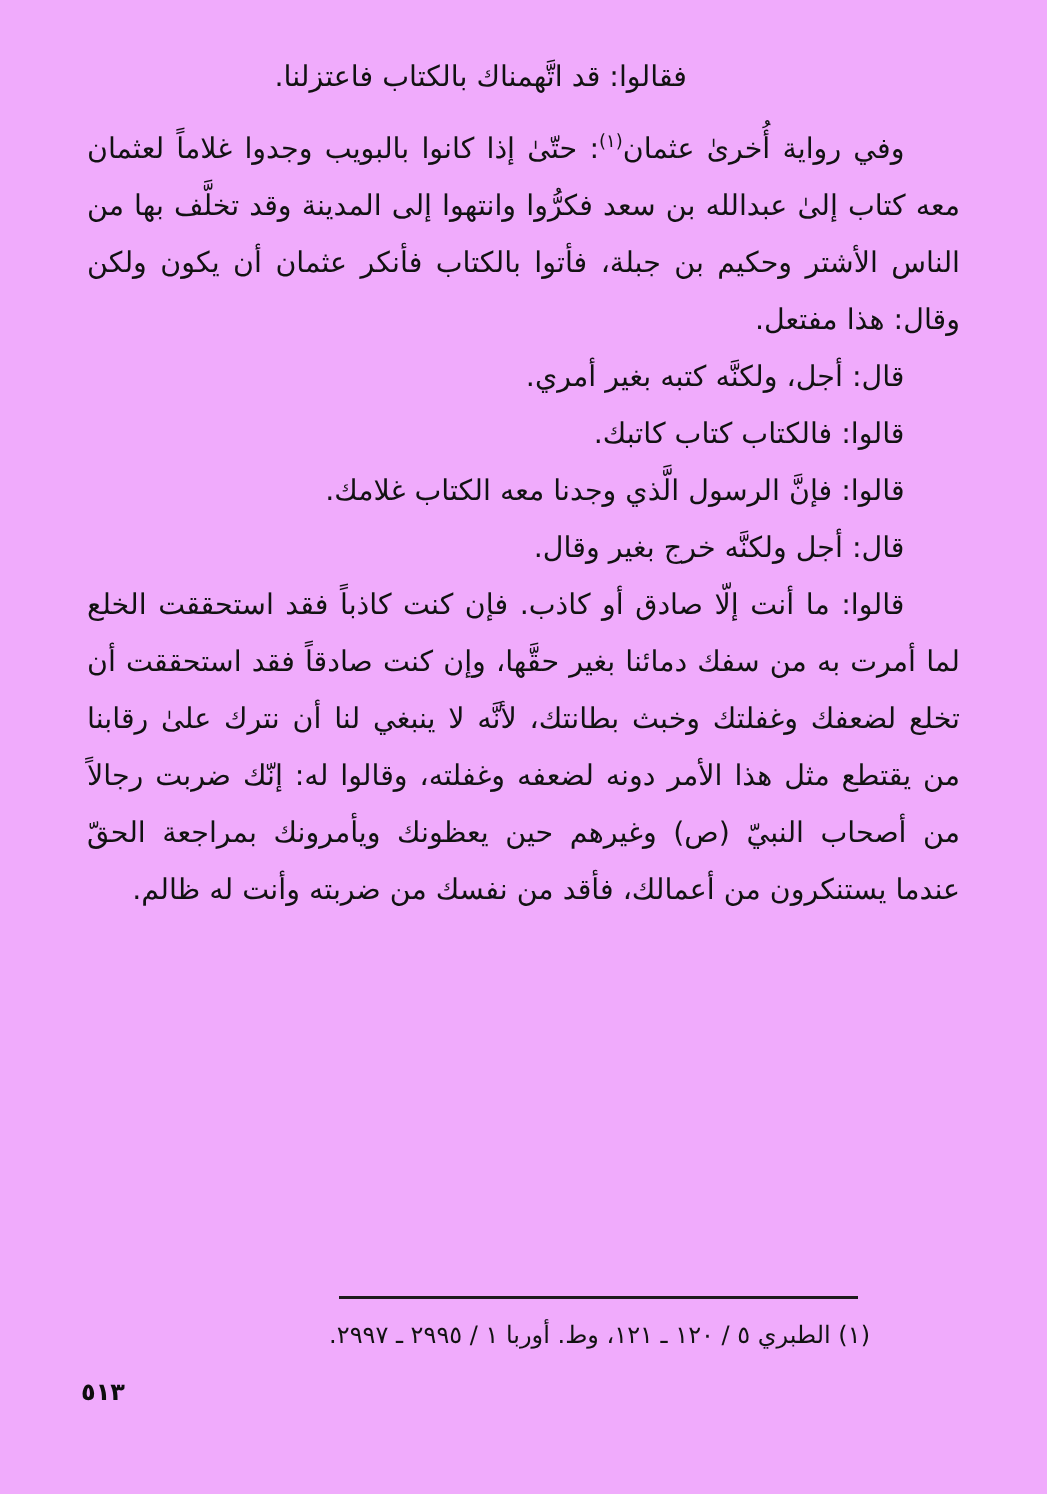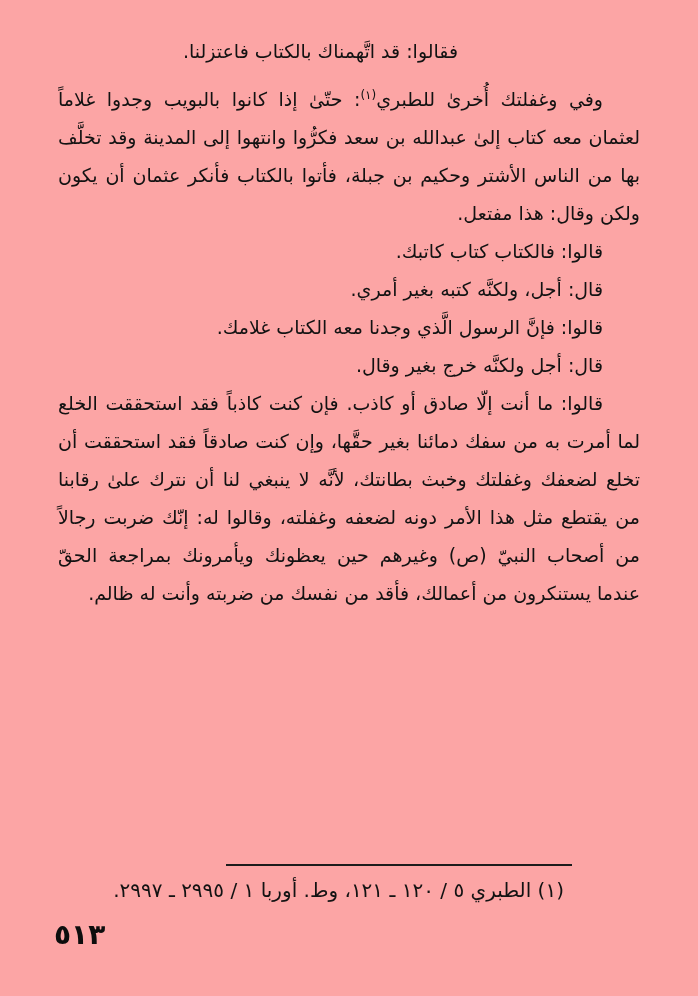--- a/index.html
+++ b/index.html
@@ -5,21 +5,21 @@
   html, body {
     margin: 0;
     padding: 0;
     background: #e8e8e8;
   }
   .page {
     position: relative;
     width: 698px;
     height: 996px;
     margin: 0 auto;
-    background: #fca5a5;
+    background: #f0abfc;
     overflow: hidden;
     font-family: "DejaVu Sans", sans-serif;
     direction: rtl;
   }
   .text-block {
     position: absolute;
     top: 32px;
     right: 58px;
     width: 582px;
     color: #121212;
@@ -50,48 +50,48 @@
     width: 582px;
     direction: rtl;
   }
   .footnote-rule {
     height: 2px;
     width: 346px;
     margin-right: 68px;
     background: #1c1c1c;
   }
   .footnote-text {
-    margin: 12px 76px 0 0;
+    margin: 12px 60px 0 0;
     color: #121212;
-    font-size: 20px;
+    font-size: 16px;
     line-height: 24px;
     text-align: right;
   }
   .page-number {
     position: absolute;
     top: 918px;
     left: 54px;
     color: #0d0d0d;
-    font-size: 28px;
+    font-size: 16px;
     font-weight: bold;
     letter-spacing: 1px;
   }
 </style>
 </head>
 <body>
 
 <div class="page">
 
   <div class="text-block">
     <p class="para deep-indent">فقالوا: قد اتَّهمناك بالكتاب فاعتزلنا.</p>
 
-    <p class="para extra-top"><span>وفي وغفلتك أُخرىٰ للطبري</span><sup class="fn-marker">(١)</sup><span>: حتّىٰ إذا كانوا بالبويب وجدوا غلاماً لعثمان معه كتاب إلىٰ عبدالله بن سعد فكرُّوا وانتهوا إلى المدينة وقد تخلَّف بها من الناس الأشتر وحكيم بن جبلة، فأتوا بالكتاب فأنكر عثمان أن يكون ولكن وقال: هذا مفتعل.</span></p>
+    <p class="para extra-top"><span>وفي رواية أُخرىٰ عثمان</span><sup class="fn-marker">(١)</sup><span>: حتّىٰ إذا كانوا بالبويب وجدوا غلاماً لعثمان معه كتاب إلىٰ عبدالله بن سعد فكرُّوا وانتهوا إلى المدينة وقد تخلَّف بها من الناس الأشتر وحكيم بن جبلة، فأتوا بالكتاب فأنكر عثمان أن يكون ولكن وقال: هذا مفتعل.</span></p>
 
+    <p class="para">قال: أجل، ولكنَّه كتبه بغير أمري.</p>
     <p class="para">قالوا: فالكتاب كتاب كاتبك.</p>
-    <p class="para">قال: أجل، ولكنَّه كتبه بغير أمري.</p>
     <p class="para">قالوا: فإنَّ الرسول الَّذي وجدنا معه الكتاب غلامك.</p>
     <p class="para">قال: أجل ولكنَّه خرج بغير وقال.</p>
     <p class="para">قالوا: ما أنت إلّا صادق أو كاذب. فإن كنت كاذباً فقد استحققت الخلع لما أمرت به من سفك دمائنا بغير حقَّها، وإن كنت صادقاً فقد استحققت أن تخلع لضعفك وغفلتك وخبث بطانتك، لأنَّه لا ينبغي لنا أن نترك علىٰ رقابنا من يقتطع مثل هذا الأمر دونه لضعفه وغفلته، وقالوا له: إنّك ضربت رجالاً من أصحاب النبيّ (ص) وغيرهم حين يعظونك ويأمرونك بمراجعة الحقّ عندما يستنكرون من أعمالك، فأقد من نفسك من ضربته وأنت له ظالم.</p>
   </div>
 
   <div class="footnote-area">
     <div class="footnote-rule"></div>
     <p class="footnote-text">(١) الطبري ٥ / ١٢٠ ـ ١٢١، وط. أوربا ١ / ٢٩٩٥ ـ ٢٩٩٧.</p>
   </div>
 

